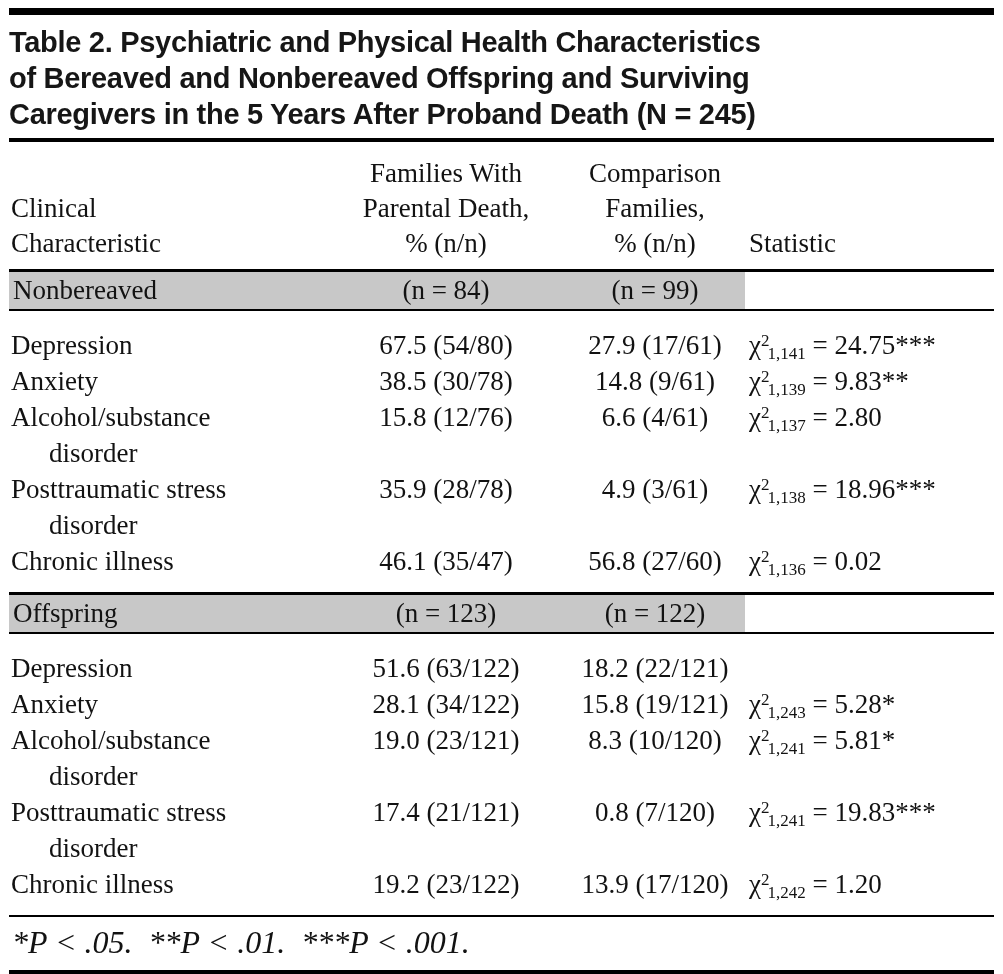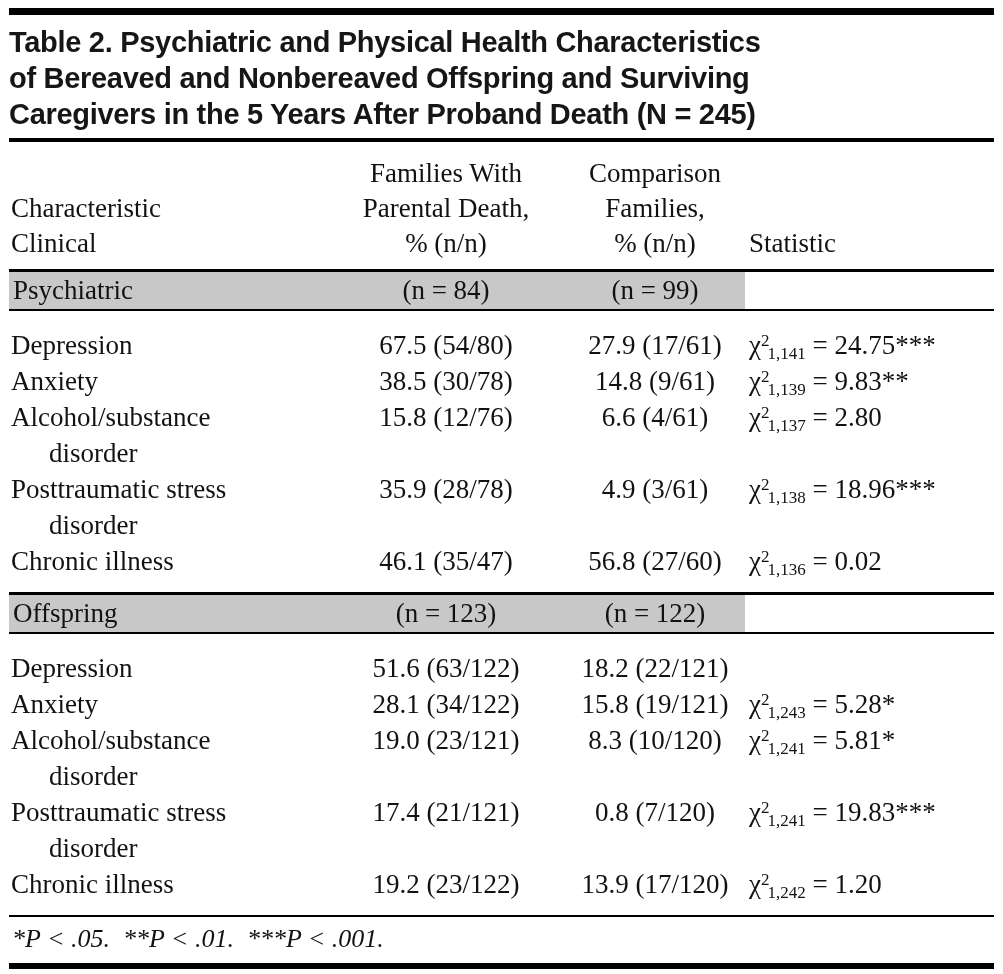--- a/index.html
+++ b/index.html
@@ -29,61 +29,61 @@
   .band .c1{padding-left:4px;}
 
   .rows{padding:16px 0 13px;font-size:27px;line-height:36px;}
   .data-row{align-items:start;}
   .indent{display:block;padding-left:38px;}
 
   .stat sup,.stat sub{font-size:17px;line-height:0;position:relative;vertical-align:baseline;}
   .stat sup{top:-0.5em;}
   .stat sub{top:0.3em;margin-left:-2px;}
 
-  .footer{border-top:2px solid #000;font-size:26px;font-style:italic;padding:7px 0 9px 3px;}
+  .footer{border-top:2px solid #000;font-size:32px;font-style:italic;padding:7px 0 9px 3px;}
   .rule-bottom{height:6px;background:#000;}
 </style>
 </head>
 <body>
 
 <div class="page" style="--band: #c8c8c8;">
 
   <div class="rule-top"></div>
 
   <div class="title">
     <span class="hline">Table 2. Psychiatric and Physical Health Characteristics</span>
     <span class="hline">of Bereaved and Nonbereaved Offspring and Surviving</span>
     <span class="hline">Caregivers in the 5 Years After Proband Death (N = 245)</span>
   </div>
 
   <div class="rule-heavy"></div>
 
   <div class="grid header-row">
     <div class="c1">
+      <span class="hline">Clinical</span>
       <span class="hline">Characteristic</span>
-      <span class="hline">Clinical</span>
     </div>
     <div class="c2">
       <span class="hline">Families With</span>
       <span class="hline">Parental Death,</span>
       <span class="hline">% (n/n)</span>
     </div>
     <div class="c3">
       <span class="hline">Comparison</span>
       <span class="hline">Families,</span>
       <span class="hline">% (n/n)</span>
     </div>
     <div class="c4 c4-head">
       <span>Statistic</span>
     </div>
   </div>
 
   <div id="table-body">
       <div class="grid band">
-        <div class="c1 shade">Psychiatric</div>
+        <div class="c1 shade">Nonbereaved</div>
         <div class="c2 shade">(n = 84)</div>
         <div class="c3 shade">(n = 99)</div>
         <div class="c4"></div>
       </div>
       <div class="rows">
         <div class="grid data-row">
           <div class="c1">Depression</div>
           <div class="c2">67.5 (54/80)</div>
           <div class="c3">27.9 (17/61)</div>
           <div class="c4 stat">χ<sup>2</sup><sub>1,141</sub> = 24.75***</div>

